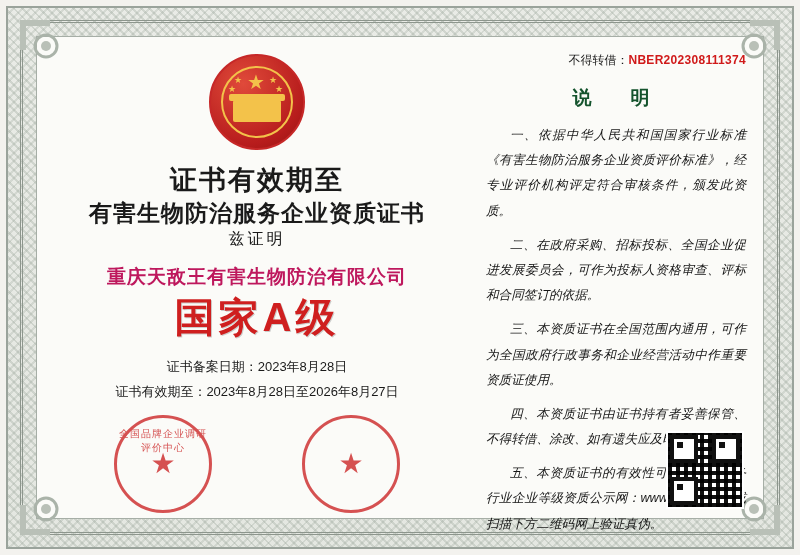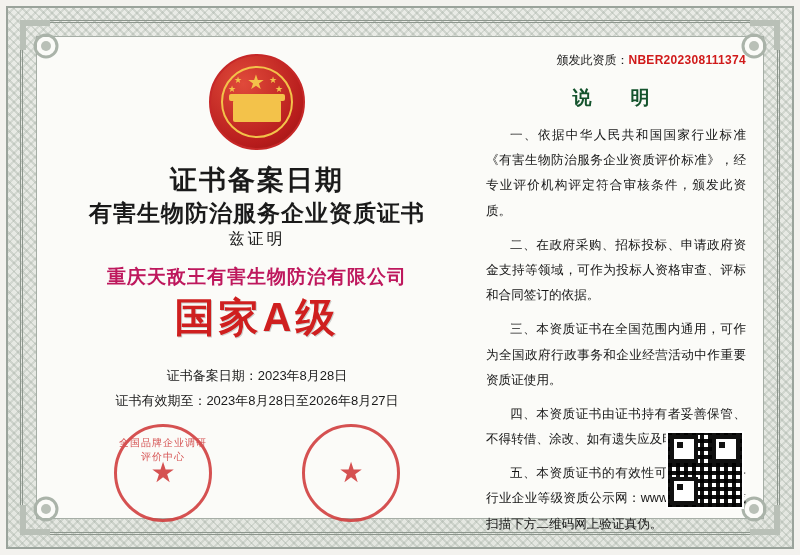--- a/index.html
+++ b/index.html
@@ -155,21 +155,21 @@
     letter-spacing: 1px;
   }
   .grade {
     font-size: 40px;
     font-weight: bold;
     color: #cf1f1f;
     letter-spacing: 4px;
     text-shadow: 1px 1px 0 rgba(0,0,0,0.18);
   }
   .meta {
-    margin-top: 19px;
+    margin-top: 10px;
     font-size: 13px;
     color: #1a1a1a;
     line-height: 1.9;
     text-align: center;
   }
   .meta .row { white-space: nowrap; }
   .meta .label { letter-spacing: 0px; }
   .seals {
     margin-top: 10px;
     display: flex;
@@ -227,20 +227,21 @@
   .notice-list {
     margin-top: 12px;
     font-size: 12.6px;
     line-height: 2.0;
     color: #161616;
     text-align: justify;
   }
   .notice-item {
     margin-bottom: 9px;
     text-indent: 24px;
+    font-style: italic;
   }
   .qr {
     position: absolute;
     right: 16px;
     bottom: 6px;
     width: 74px;
     height: 74px;
     background-color: #ffffff;
     background-image:
       repeating-linear-gradient(90deg, #111 0 4px, #fff 4px 8px),
@@ -310,21 +311,21 @@
         <div class="ring"></div>
         <div class="inner-circle"></div>
         <div class="star-big">★</div>
         <div class="star-s s1">★</div>
         <div class="star-s s2">★</div>
         <div class="star-s s3">★</div>
         <div class="star-s s4">★</div>
         <div class="gate"></div>
       </div>
 
-      <div class="title-main">证书备案日期</div>
+      <div class="title-main">证书有效期至</div>
       <div class="title-sub">有害生物防治服务企业资质证书</div>
 
       <div class="attest">兹证明</div>
 
       <div class="company">重庆天敌王有害生物防治有限公司</div>
 
       <div class="grade">国家A级</div>
 
       <div class="meta">
         <div class="row">
@@ -349,28 +350,28 @@
           </div>
 
         </div>
       </div>
 
     </div>
 
     <div class="right-col">
 
       <div class="cert-no">
-        <span>颁发此资质：</span><span class="num">NBER202308111374</span>
+        <span>不得转借：</span><span class="num">NBER202308111374</span>
       </div>
 
       <div class="notice-title">说　明</div>
 
       <div class="notice-list">
         <div class="notice-item">一、依据中华人民共和国国家行业标准《有害生物防治服务企业资质评价标准》，经专业评价机构评定符合审核条件，颁发此资质。</div>
-        <div class="notice-item">二、在政府采购、招标投标、申请政府资金支持等领域，可作为投标人资格审查、评标和合同签订的依据。</div>
+        <div class="notice-item">二、在政府采购、招标投标、全国企业促进发展委员会，可作为投标人资格审查、评标和合同签订的依据。</div>
         <div class="notice-item">三、本资质证书在全国范围内通用，可作为全国政府行政事务和企业经营活动中作重要资质证使用。</div>
         <div class="notice-item">四、本资质证书由证书持有者妥善保管、不得转借、涂改、如有遗失应及时申报。</div>
         <div class="notice-item">五、本资质证书的有效性可登录全国服务行业企业等级资质公示网：www.315nber.cn或扫描下方二维码网上验证真伪。</div>
       </div>
 
       <div class="qr">
         <div class="fp a">
             <i></i>
           </div>
         <div class="fp b">

